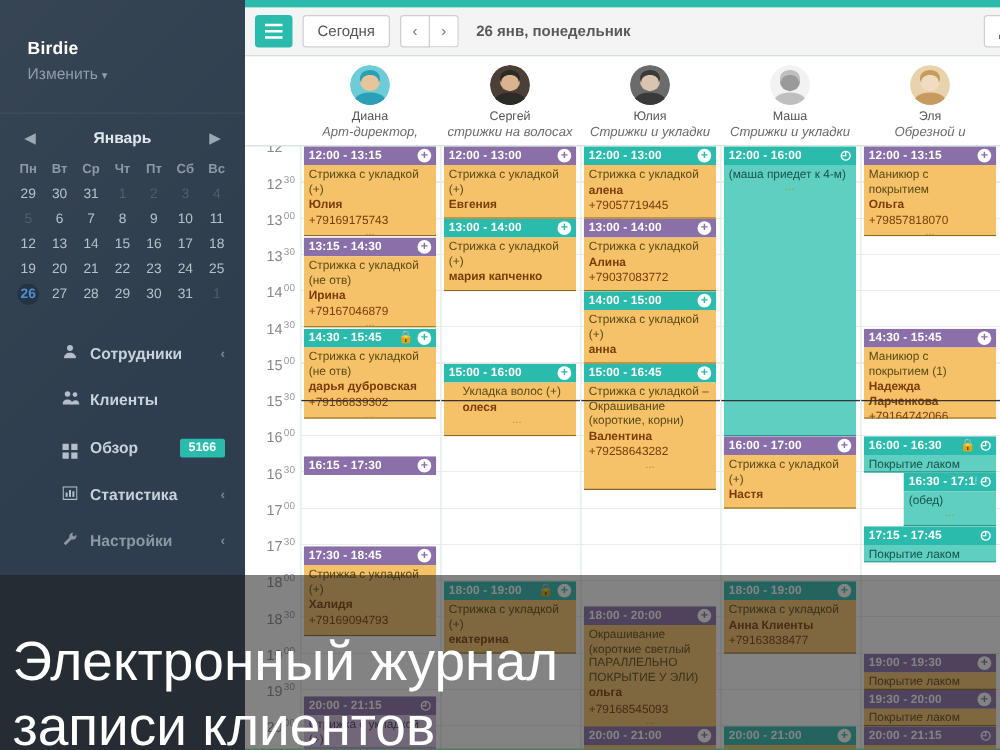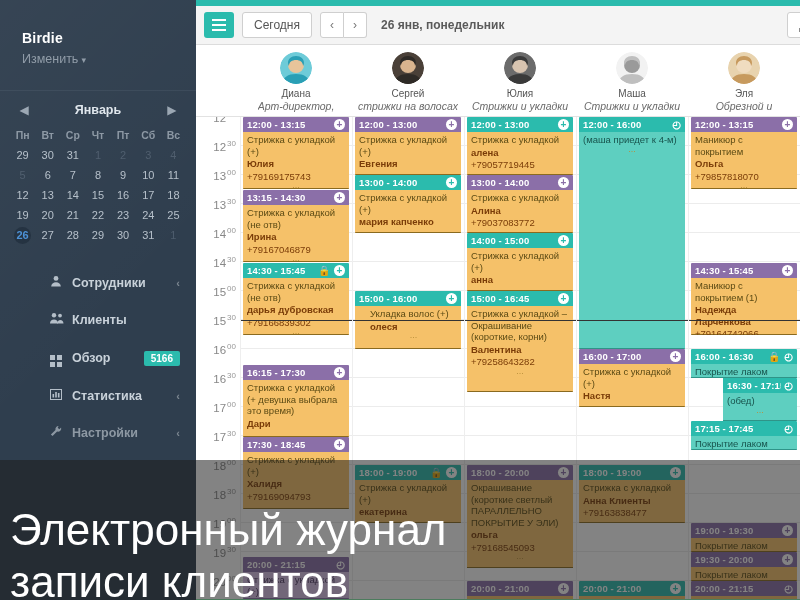--- a/index.html
+++ b/index.html
@@ -472,24 +472,20 @@
                 <div class="ev-client">дарья дубровская</div>
                 <div class="ev-phone">+79166839302</div>
                 <div class="ev-dots">...</div>
               </div>
             </div>
             <div class="ev" style="top: 248px; height: 72px;">
               <div class="ev-head hd-purple">
                 <span class="t">16:15 - 17:30</span>
                 <span class="plus">+</span>
               </div>
-              <div class="ev-body bd-orange" style="height: 57px;">
-                <div class="ev-serv">Стрижка с укладкой (+ девушка выбрала это время)</div>
-                <div class="ev-client">Дари</div>
-              </div>
             </div>
             <div class="ev" style="top: 320px; height: 72px;">
               <div class="ev-head hd-purple">
                 <span class="t">17:30 - 18:45</span>
                 <span class="plus">+</span>
               </div>
               <div class="ev-body bd-orange" style="height: 57px;">
                 <div class="ev-serv">Стрижка с укладкой (+)</div>
                 <div class="ev-client">Халидя</div>
                 <div class="ev-phone">+79169094793</div>
@@ -591,21 +587,21 @@
                 <span class="t">15:00 - 16:45</span>
                 <span class="plus">+</span>
               </div>
               <div class="ev-body bd-orange" style="height: 86px;">
                 <div class="ev-serv">Стрижка с укладкой – Окрашивание (короткие, корни)</div>
                 <div class="ev-client">Валентина</div>
                 <div class="ev-phone">+79258643282</div>
                 <div class="ev-dots">...</div>
               </div>
             </div>
-            <div class="ev" style="top: 348px; height: 116px;">
+            <div class="ev" style="top: 368px; height: 116px;">
               <div class="ev-head hd-purple">
                 <span class="t">18:00 - 20:00</span>
                 <span class="plus">+</span>
               </div>
               <div class="ev-body bd-orange" style="height: 88px;">
                 <div class="ev-serv">Окрашивание (короткие светлый ПАРАЛЛЕЛЬНО ПОКРЫТИЕ У ЭЛИ)</div>
                 <div class="ev-client">ольга</div>
                 <div class="ev-phone">+79168545093</div>
                 <div class="ev-dots">...</div>
               </div>

